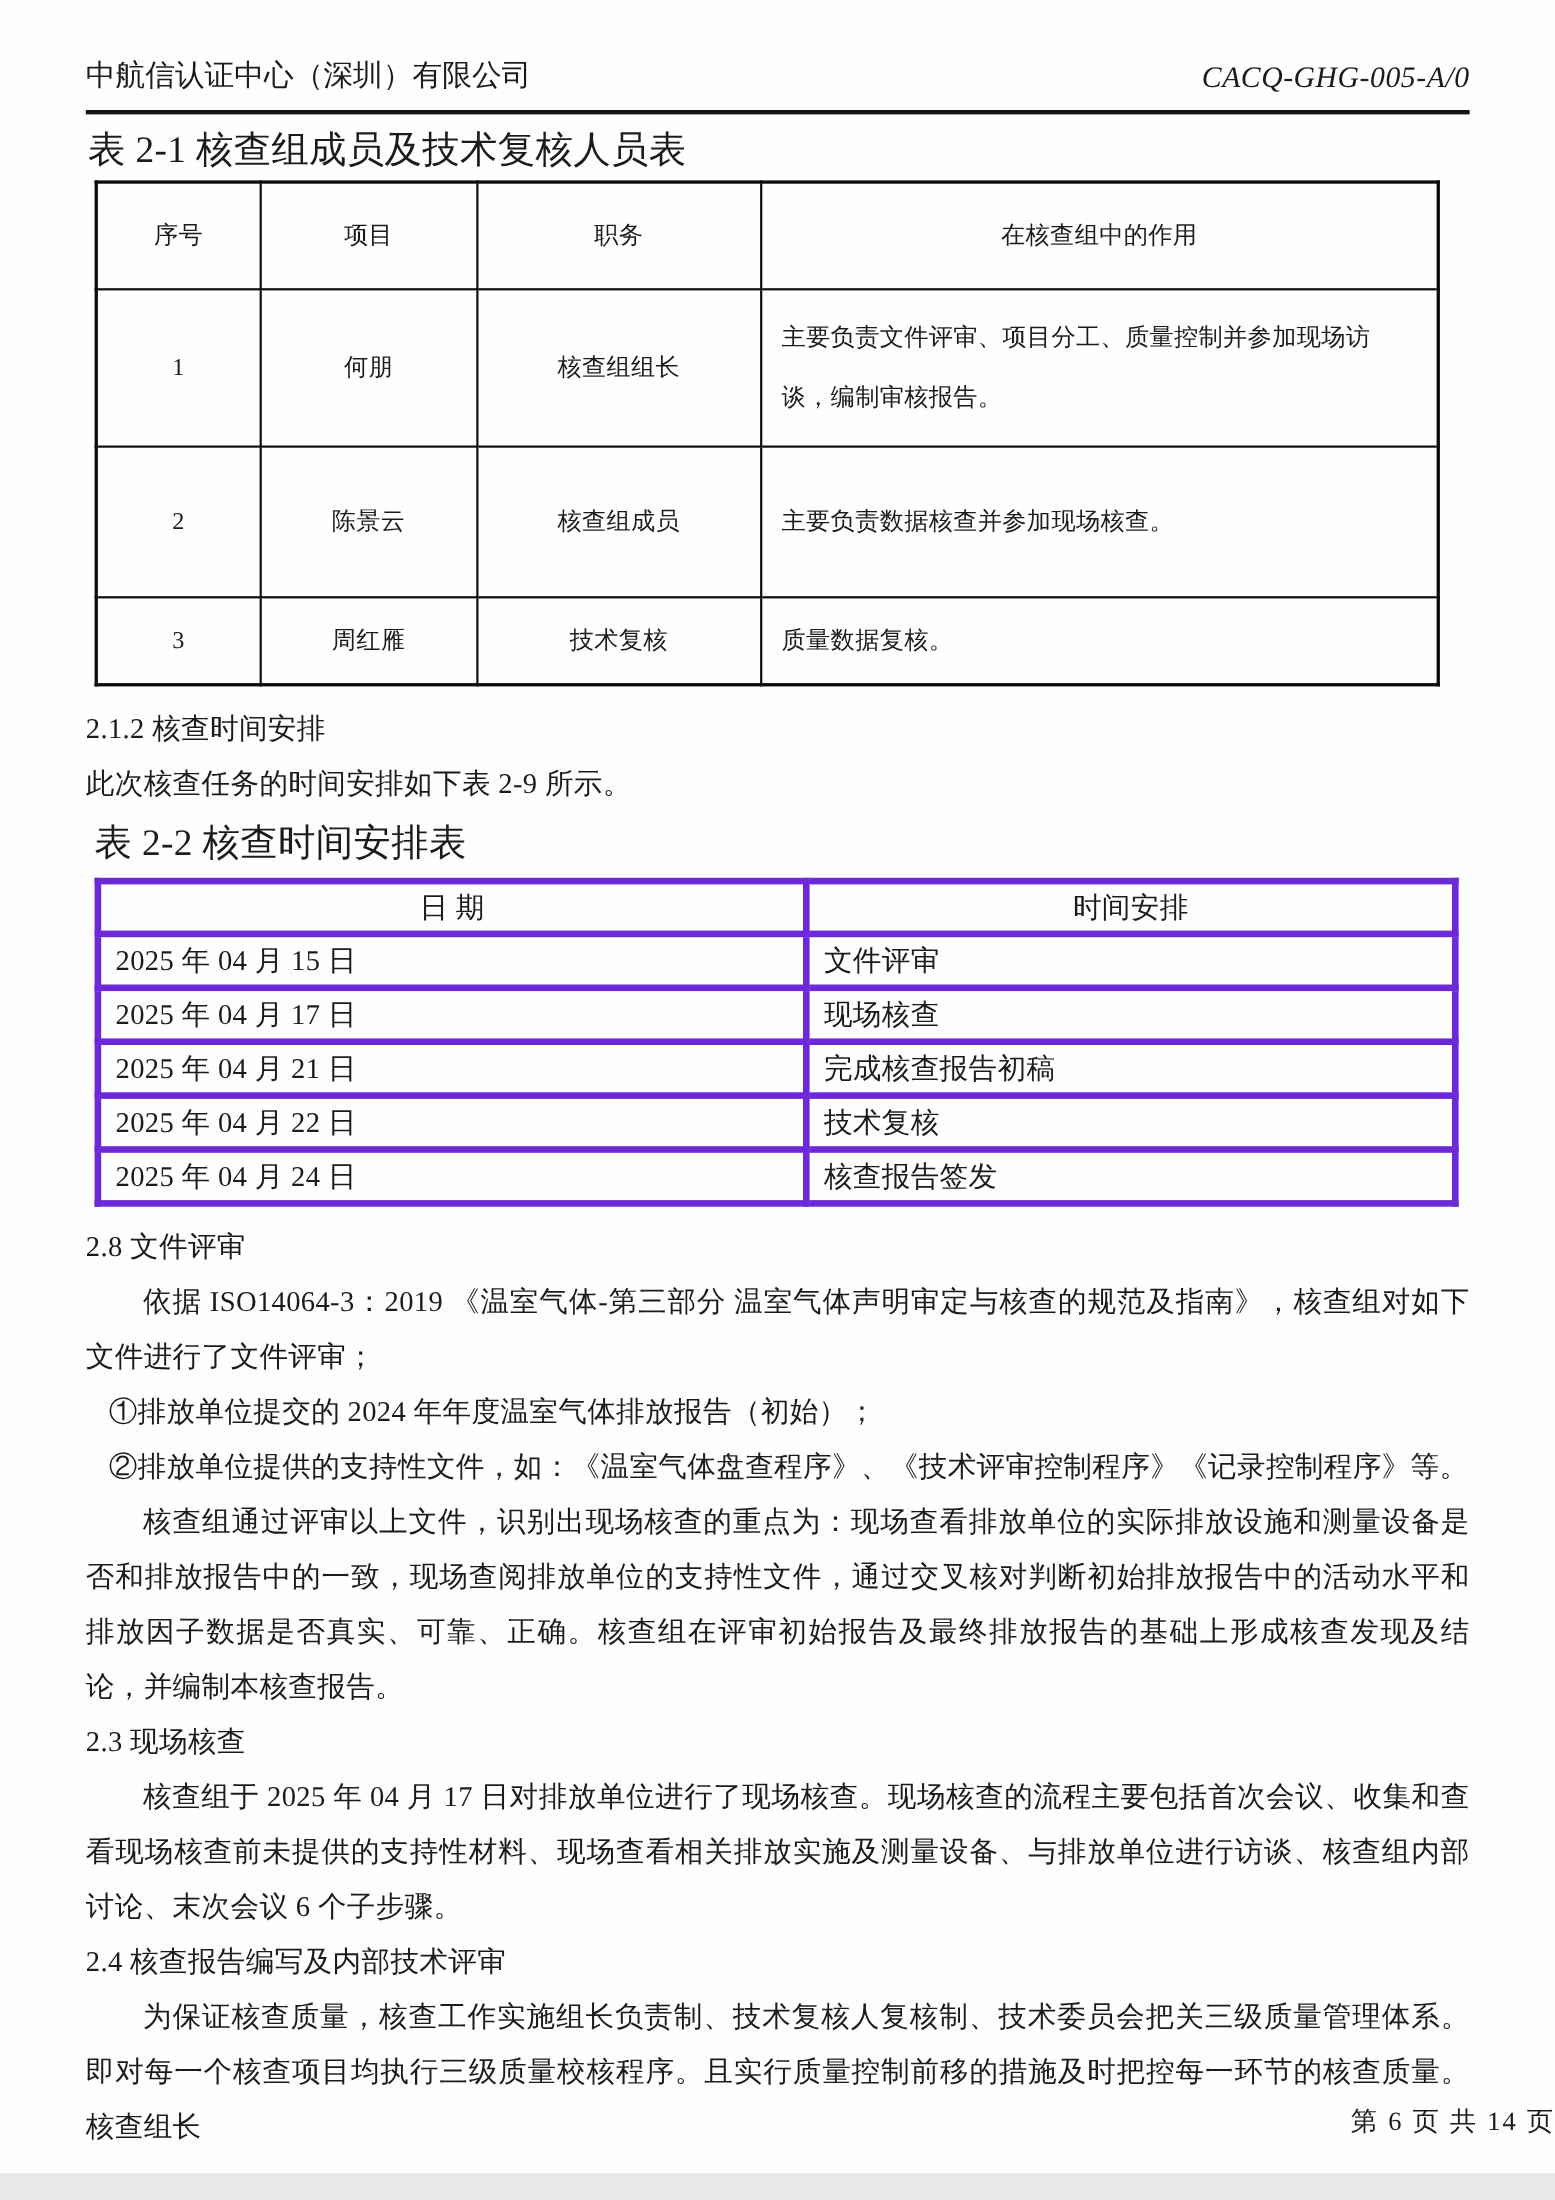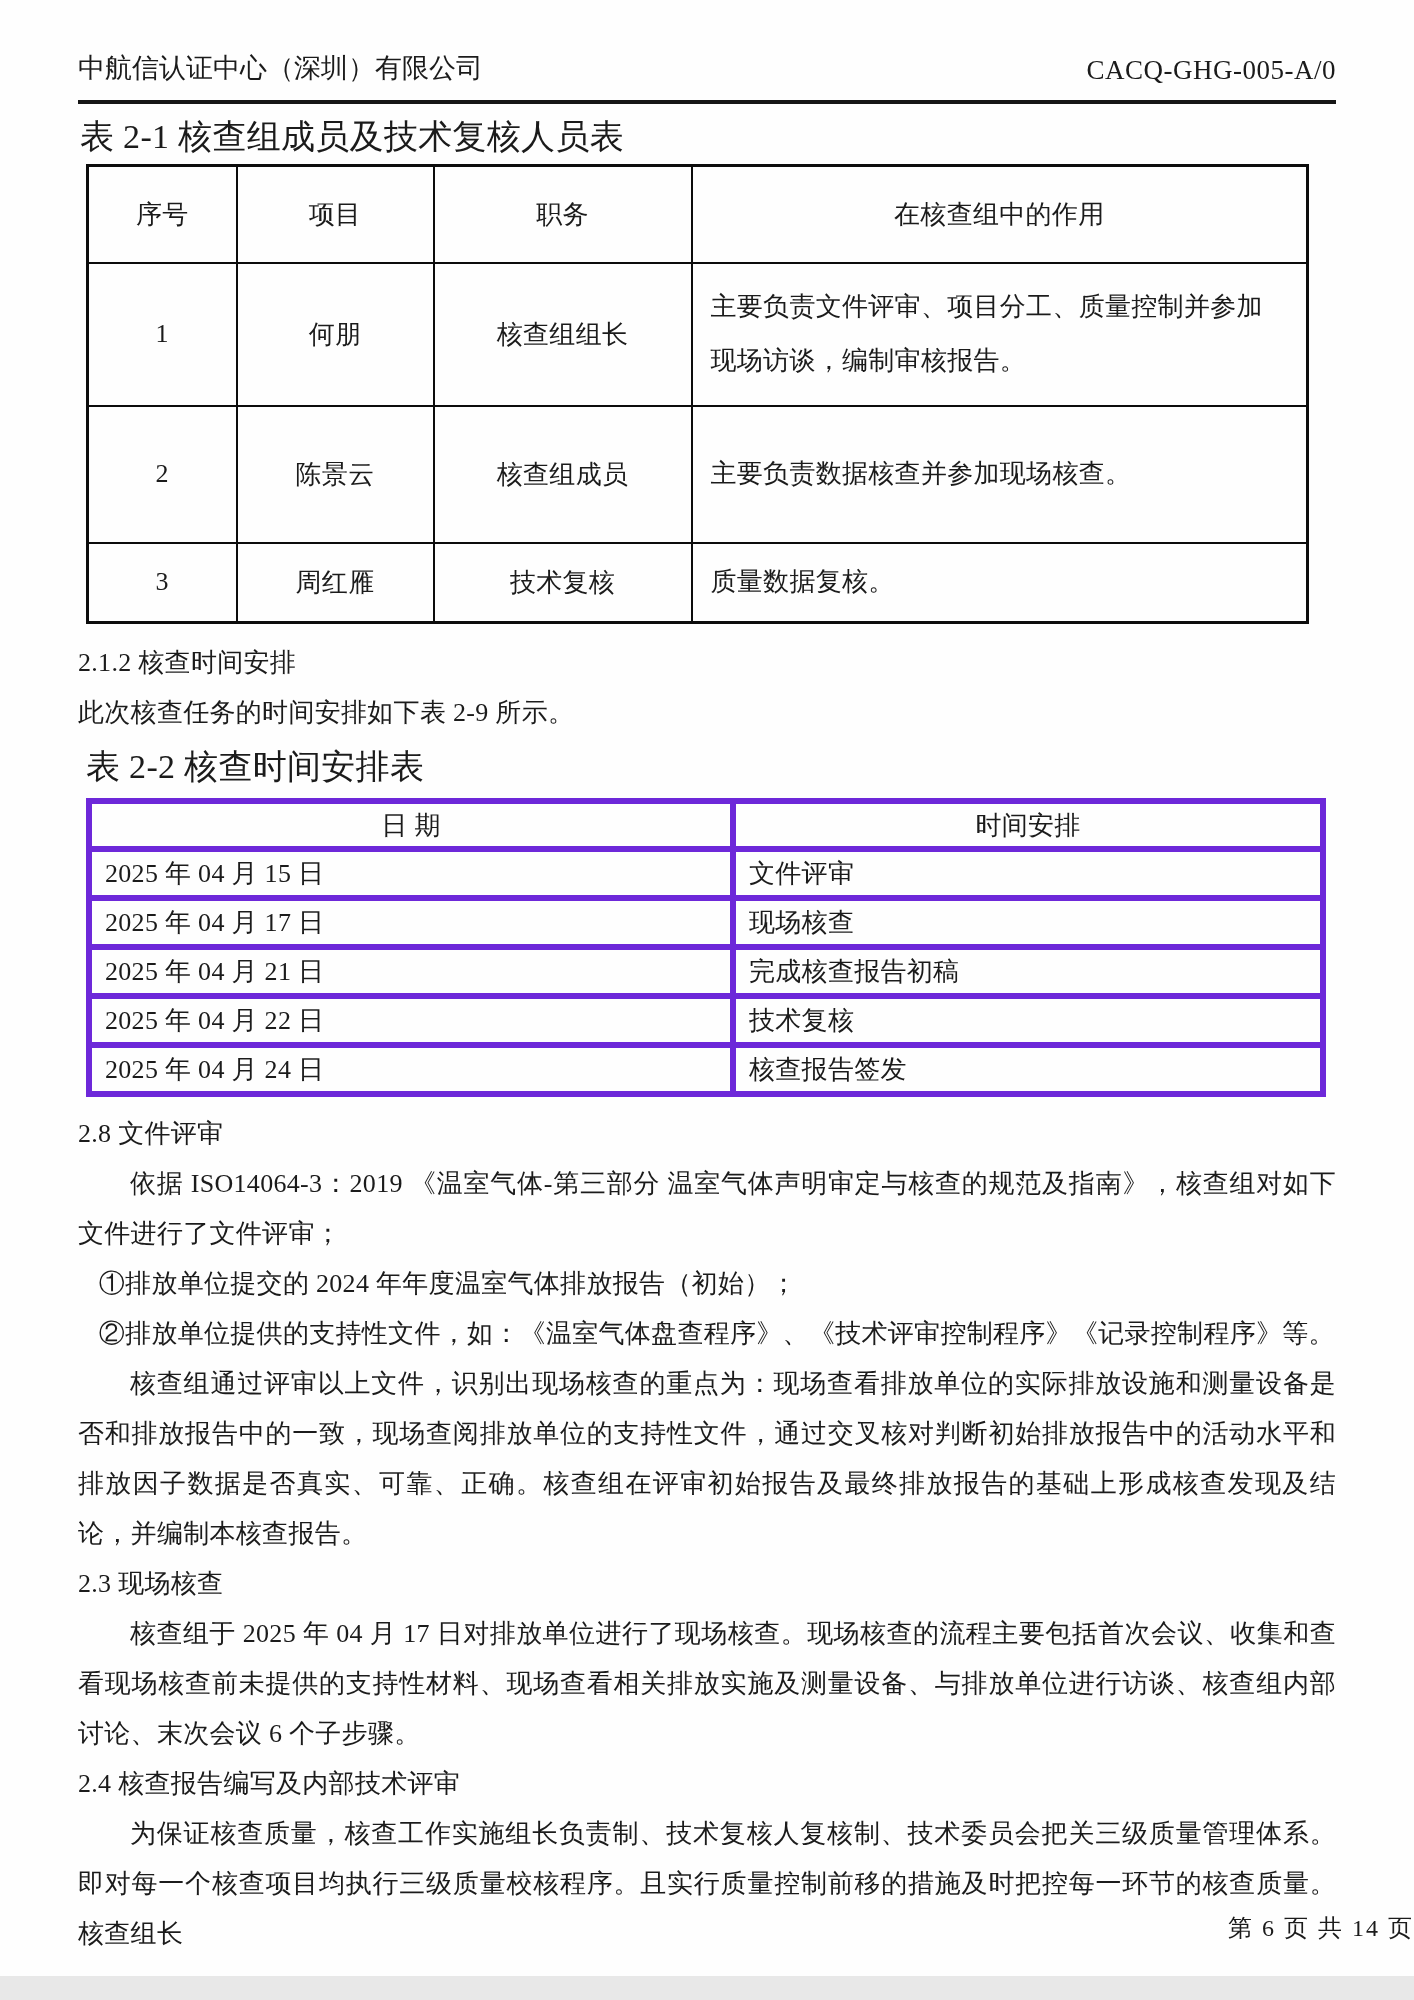--- a/index.html
+++ b/index.html
@@ -14,28 +14,28 @@
     padding:0 78px;
     overflow:hidden;
   }
   .doc-header{
     margin-top:50px;
     display:flex;justify-content:space-between;align-items:flex-end;
     font-size:27px;
     padding-bottom:14px;
     border-bottom:4px solid #161616;
   }
-  .doccode{letter-spacing:.5px;}
+  .doccode{letter-spacing:.5px;font-style:italic;}
   .tbl-title{font-size:34px;line-height:30px;letter-spacing:.3px;}
   .tt1{margin-top:18px;margin-left:2px;}
   .tt2{margin-top:8px;margin-left:8px;line-height:42px;}
 
   table{border-collapse:collapse;table-layout:fixed;background:#fefefe;}
   .t1{width:1220px;margin-left:8px;margin-top:12px;border:3px solid #0c0c0c;}
-  .t1 td,.t1 th{border:2px solid #0c0c0c;font-weight:normal;font-size:26px;letter-spacing:.3px;}
+  .t1 td,.t1 th{border:2px solid #0c0c0c;font-weight:normal;font-size:22px;letter-spacing:.3px;}
   .t1 .c-center{text-align:center;vertical-align:middle;}
   .t1 .c-role{ text-align:left;vertical-align:middle;padding:6px 18px;line-height:54px;}
   .t1 tr.hrow{height:97px;}
   .t1 tr.r1{height:143px;}
   .t1 tr.r2{height:137px;}
   .t1 tr.r3{height:80px;}
 
   .t2{width:1234px;margin-left:8px;margin-top:10px;border:3px solid #0c0c0c;}
   .t2 td,.t2 th{border:6px solid #6d28d9;font-weight:normal;font-size:26px;letter-spacing:.3px;}
   .t2 tr.hrow{height:48px;}

